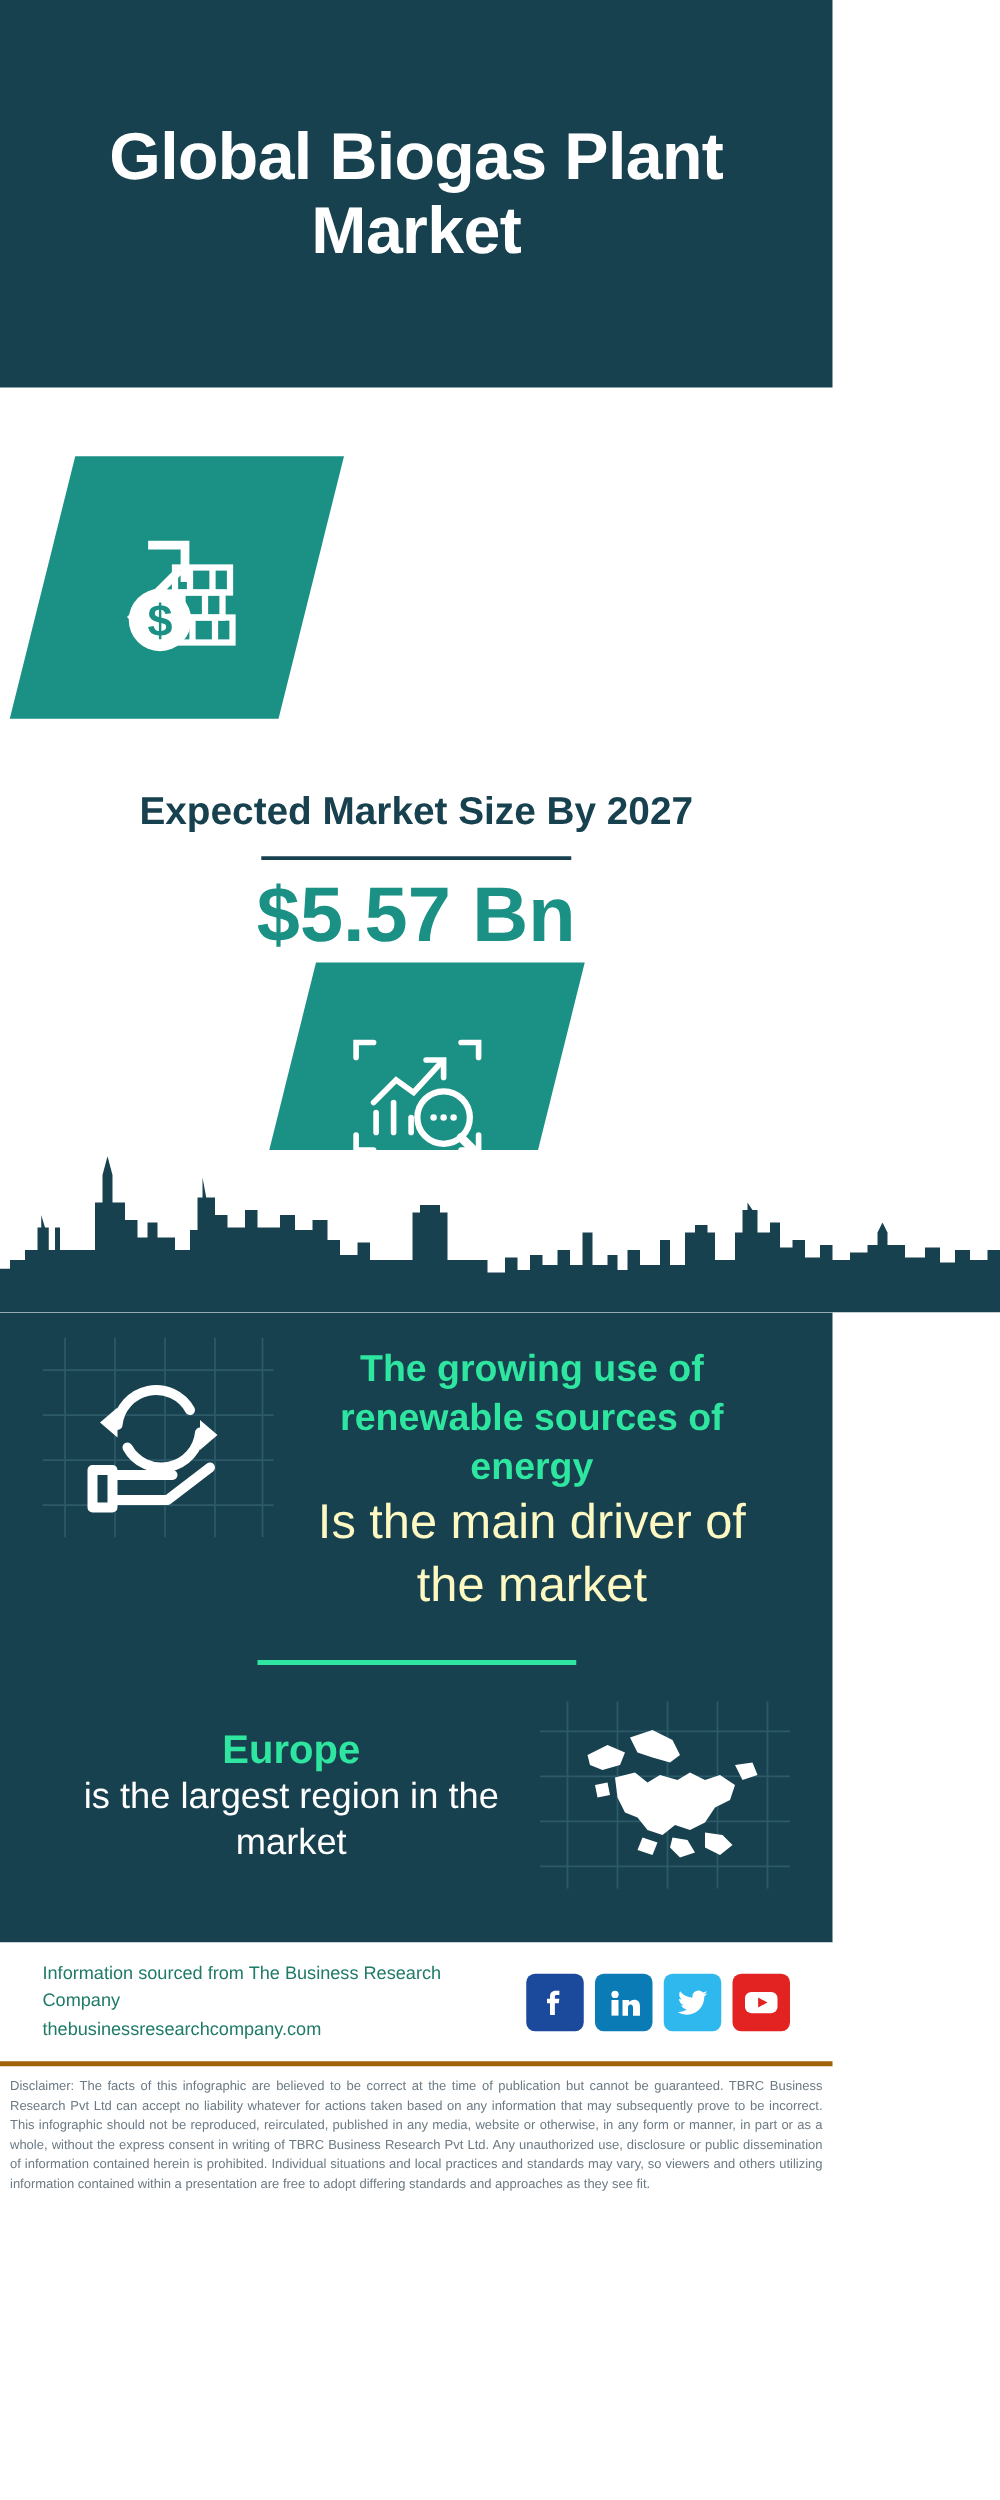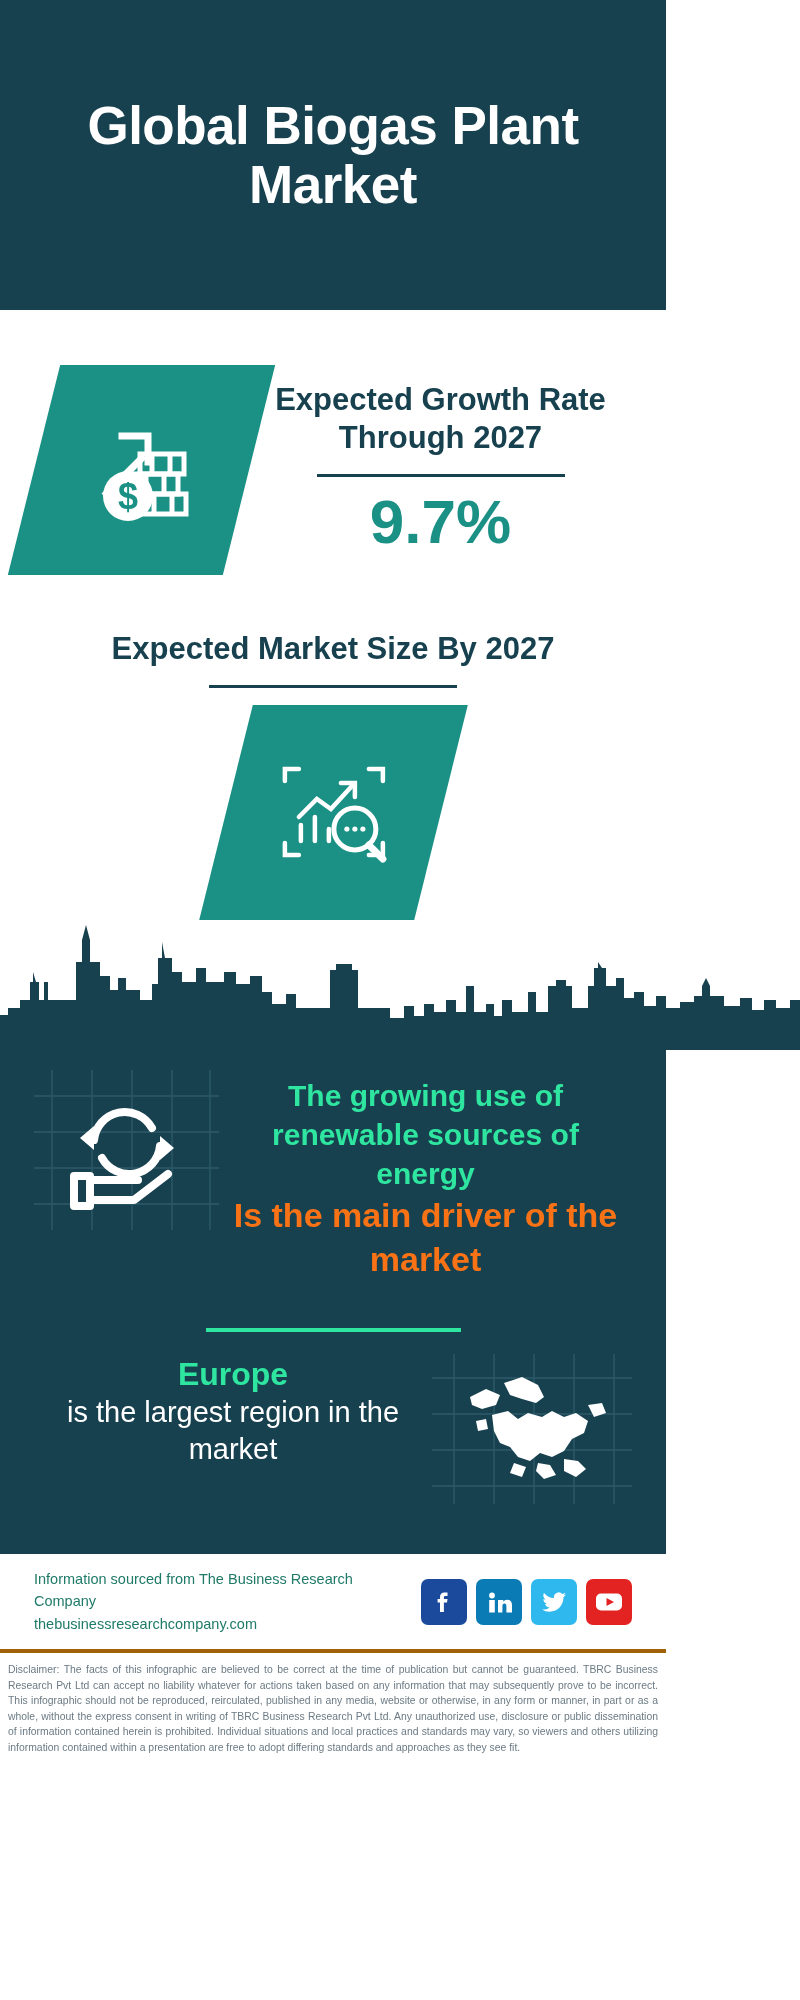--- a/index.html
+++ b/index.html
@@ -98,34 +98,34 @@
   }
   .icon-grid .grid-lines { position:absolute; inset:0; }
   .driver-text { flex:1; text-align:center; padding:6px 8px 0 8px; }
   .driver-highlight {
     color:#2ee6a0;
     font-size:30px;
     font-weight:bold;
     line-height:1.3;
   }
   .driver-sub {
-    color:#f97316;
-    font-size:34px;
-    font-weight:bold;
+    color:#fef9c3;
+    font-size:39px;
+    font-weight:normal;
     line-height:1.3;
   }
   .mid-divider {
     width:255px;
     height:4px;
     background:#2ee6a0;
     margin:18px auto 22px auto;
   }
   .region-row {
     display:flex;
-    align-items:flex-start;
+    align-items:center;
     padding-bottom:26px;
     min-height:190px;
   }
   .region-text { flex:1; text-align:center; }
   .region-name {
     color:#2ee6a0;
     font-size:32px;
     font-weight:bold;
     line-height:1.25;
   }
@@ -205,31 +205,27 @@
           <line x1="64" y1="64" x2="64" y2="84"></line>
           <line x1="82" y1="64" x2="82" y2="84"></line>
           <line x1="72" y1="84" x2="72" y2="104"></line>
           <line x1="90" y1="84" x2="90" y2="104"></line>
         </g>
 
         <circle cx="46" cy="86" r="25" fill="#fff"></circle>
         <text x="46" y="99" font-family="'Liberation Sans',sans-serif" font-size="36" font-weight="bold" fill="#1a9184" text-anchor="middle">$</text>
       </svg>
     </div>
-    <div class="stat-text">
-      <div class="stat-label">Expected Growth Rate Through 2027</div>
-      <div class="stat-rule"></div>
-      <div class="stat-value">9.7%</div>
-    </div>
   </div>
 
   <div class="stat-row size">
     <div class="stat-text">
       <div class="stat-label">Expected Market Size By 2027</div>
       <div class="stat-rule"></div>
+      <div class="stat-value">$5.57 Bn</div>
     </div>
     <div class="tile">
       <svg width="122" height="116" viewBox="0 0 122 116">
         <g stroke="#fff" stroke-width="4.5" fill="none" stroke-linecap="round">
 
           <path d="M12 26 L12 14 L26 14"></path>
           <path d="M96 14 L110 14 L110 26"></path>
           <path d="M12 88 L12 100 L26 100"></path>
           <path d="M96 100 L110 100 L110 88"></path>
 

